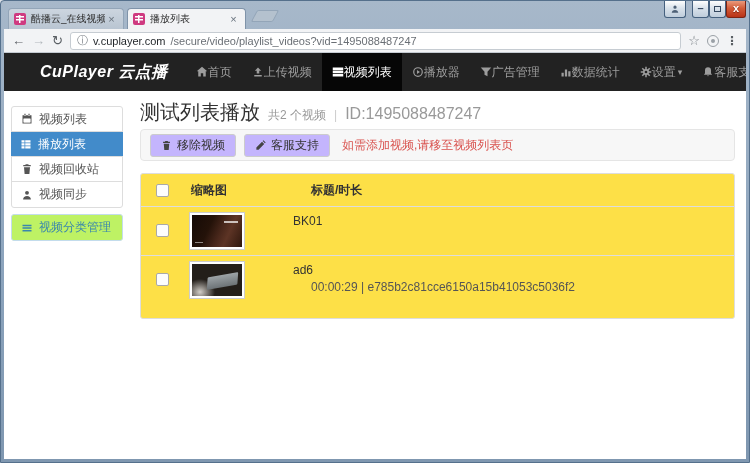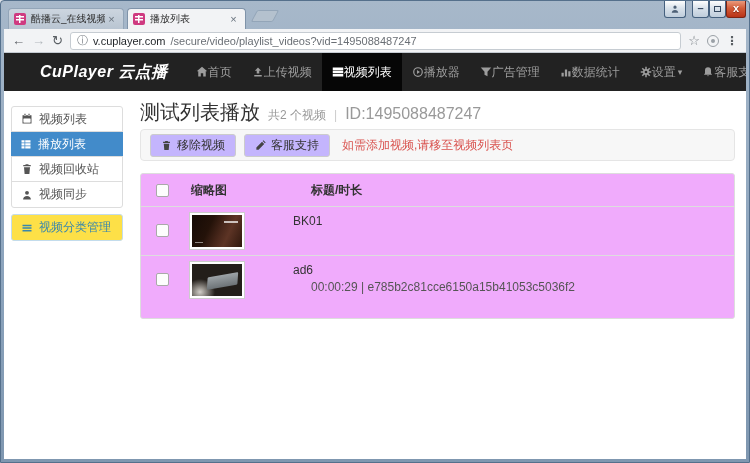--- a/index.html
+++ b/index.html
@@ -68,37 +68,37 @@
   .caret{font-size:9px;margin-left:2px;}
   
   .page{position:absolute;top:62px;left:0;right:0;bottom:0;background:#fff;font-size:12px;color:#555;}
   .side-box{position:absolute;left:7px;top:15px;width:112px;background:#fff;
        border:1px solid #ddd;border-radius:3px;}
   .side-item{height:25px;display:flex;align-items:center;gap:6px;padding-left:9px;
        border-bottom:1px solid #ddd;color:#555;}
   .side-item:last-child{border-bottom:none;}
   .side-item svg{width:12px;height:12px;fill:currentColor;flex:none;}
   .side-item.active{background:#428bca;color:#fff;margin:0 -1px;}
-  .cat-box{position:absolute;left:7px;top:123px;width:112px;height:27px;background:#fde047;
+  .cat-box{position:absolute;left:7px;top:123px;width:112px;height:27px;background:#bef264;
        border:1px solid #c3dcec;border-radius:3px;color:#3a87ad;
        display:flex;align-items:center;gap:6px;padding-left:9px;}
   .cat-box svg{width:12px;height:12px;fill:currentColor;}
   
   .m-titlerow{position:absolute;left:136px;top:8px;display:flex;align-items:baseline;gap:8px;white-space:nowrap;}
   .m-title{font-size:20px;color:#333;}
   .m-count{font-size:12px;color:#999;}
   .m-sep{font-size:12px;color:#ccc;}
   .m-id{font-size:16px;color:#999;}
   .well{position:absolute;left:136px;top:38px;width:595px;height:32px;background:#f7f7f7;
        border:1px solid #e5e5e5;border-radius:4px;display:flex;align-items:center;padding:0 9px;gap:8px;}
   .btn{height:23px;display:inline-flex;align-items:center;gap:5px;padding:0 10px;
        background:#c4b5fd;border:1px solid #ccc;border-radius:3px;font-size:12px;color:#333;white-space:nowrap;}
   .btn svg{width:11px;height:11px;fill:#444;}
   .hint{color:#d9534f;font-size:12px;margin-left:4px;white-space:nowrap;}
-  .panel{position:absolute;left:136px;top:82px;width:595px;height:146px;background:#f0abfc;
+  .panel{position:absolute;left:136px;top:82px;width:595px;height:146px;background:#fde047;
        border:1px solid #ddd;border-radius:3px;}
   .thead{position:relative;height:33px;border-bottom:1px solid #ddd;font-weight:bold;color:#333;}
   .thead .hcell{position:absolute;top:0;line-height:33px;}
   .cb{position:absolute;width:13px;height:13px;background:#fdfdfd;border:1px solid #a9a9a9;border-radius:2px;}
   .thead .cb{left:15px;top:10px;}
   .trow{position:relative;height:48px;}
   .trow + .trow{border-top:1px solid #ddd;}
   .trow .cb{left:15px;top:17px;}
   .thumbbox{position:absolute;left:48px;top:5px;width:56px;height:38px;background:#fff;
        border:1px solid #ccc;padding:2px;}

